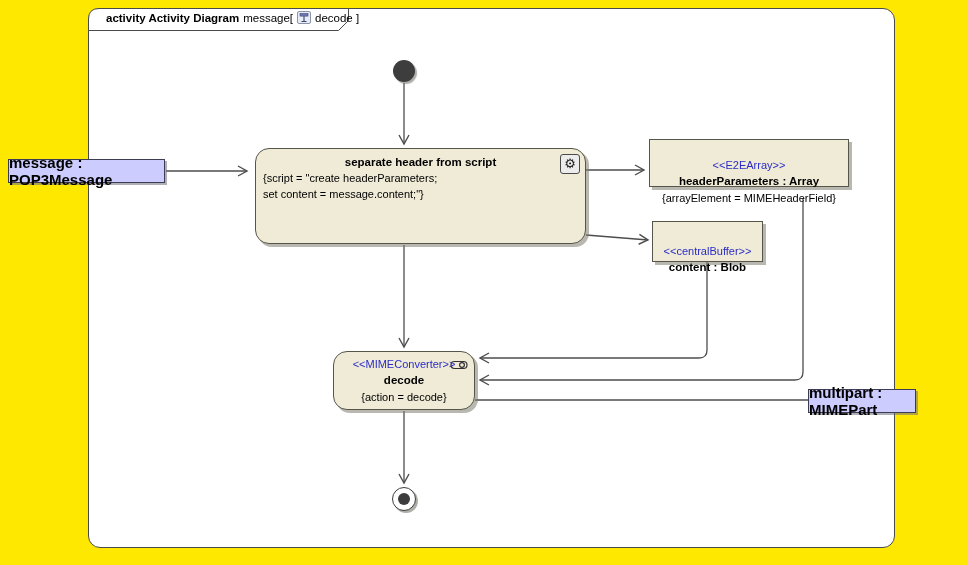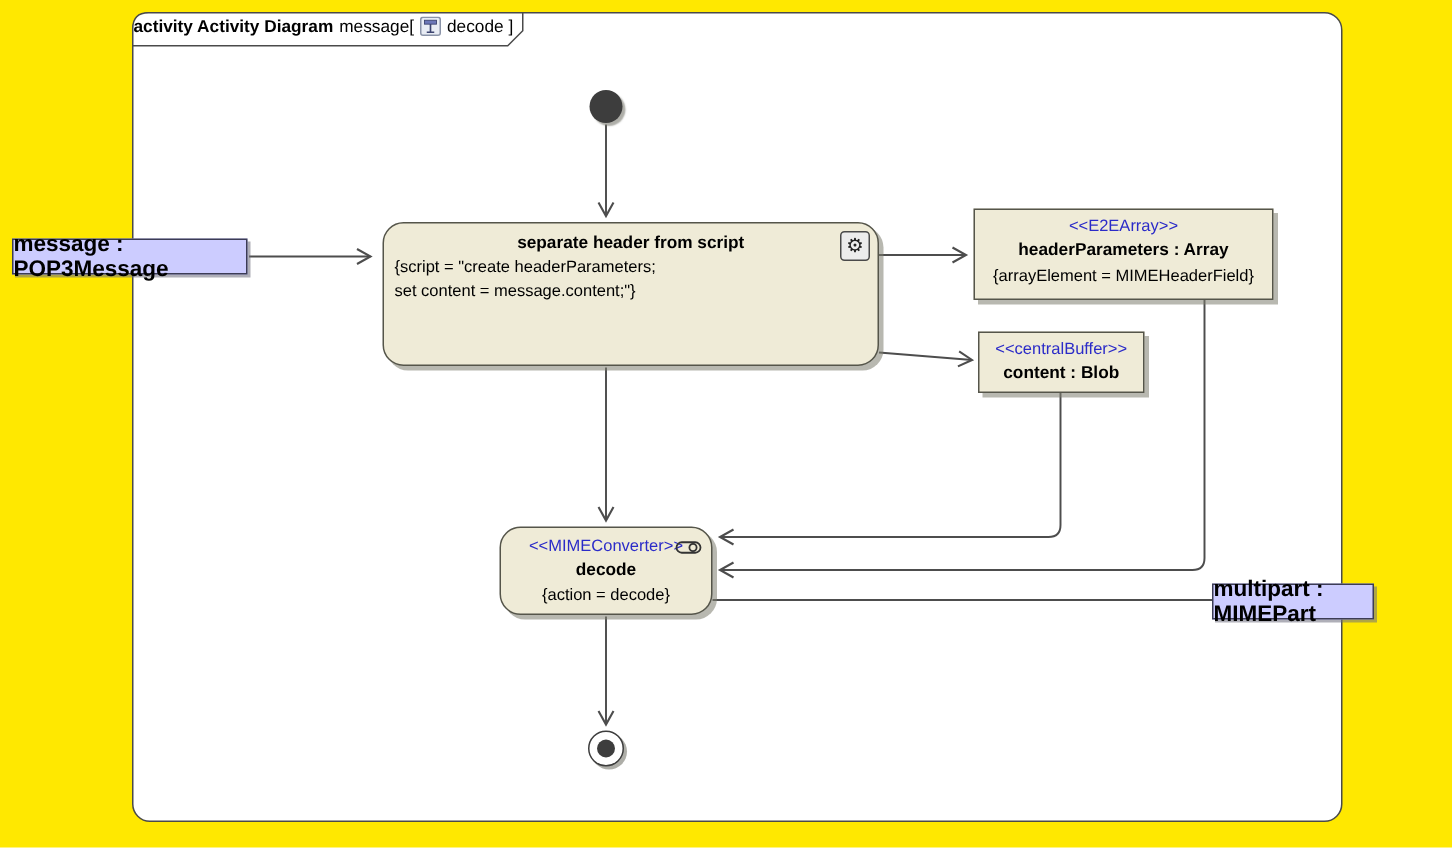--- a/index.html
+++ b/index.html
@@ -11,21 +11,21 @@
     overflow:hidden;
   }
   .frame {
     position:absolute; left:88px; top:8px; width:807px; height:540px;
     background:#ffffff; border:1px solid #4a4a4a; border-radius:12px;
   }
   .layer { position:absolute; left:0; top:0; width:968px; height:565px; pointer-events:none; }
   .node { position:absolute; z-index:3; }
 
   .tab-text {
-    position:absolute; left:89px; top:11px; z-index:4;
+    position:absolute; left:106px; top:11px; z-index:4;
     font-size:11.5px; color:#000; white-space:nowrap;
     display:flex; align-items:center; gap:4px;
   }
   .tab-text .bold { font-weight:bold; }
   .tab-icon { display:inline-block; width:14px; height:13px; vertical-align:middle; }
 
   .uml-box {
     background:#EFEBD7; border:1.4px solid #55554a;
     box-shadow:3px 3px 0 rgba(125,125,112,0.55);
     text-align:center; color:#000;
@@ -110,27 +110,27 @@
   <div class="script-block">
     <div>{script = "create headerParameters;</div>
     <div>set content = message.content;"}</div>
   </div>
 </div>
 
 <div class="node param-box" style="left:8px; top:159px; width:157px; height:24px;">
   <span>message : POP3Message</span>
 </div>
 
-<div class="node uml-box" style="left:649px; top:139px; width:200px; height:61px; padding-top:3px;">
+<div class="node uml-box" style="left:649px; top:139px; width:200px; height:48px; padding-top:17px;">
   <div class="stereotype">&lt;&lt;E2EArray&gt;&gt;</div>
   <div class="node-name">headerParameters : Array</div>
   <div class="constraint">{arrayElement = MIMEHeaderField}</div>
 </div>
 
-<div class="node uml-box" style="left:652px; top:221px; width:111px; height:41px; padding-top:3px;">
+<div class="node uml-box" style="left:652px; top:221px; width:111px; height:41px; padding-top:21px;">
   <div class="stereotype">&lt;&lt;centralBuffer&gt;&gt;</div>
   <div class="node-name">content : Blob</div>
 </div>
 
 <div class="node uml-box rounded" style="left:333px; top:351px; width:142px; height:59px; padding-top:4px;">
   <svg class="pin-icon" viewBox="0 0 19 10">
     <rect x="1" y="1.5" width="16" height="7" rx="3.5" fill="none" stroke="#333" stroke-width="1.2"></rect>
     <circle cx="12" cy="5" r="2.4" fill="none" stroke="#333" stroke-width="1.2"></circle>
   </svg>
   <div class="stereotype" style="">&lt;&lt;MIMEConverter&gt;&gt;</div>

